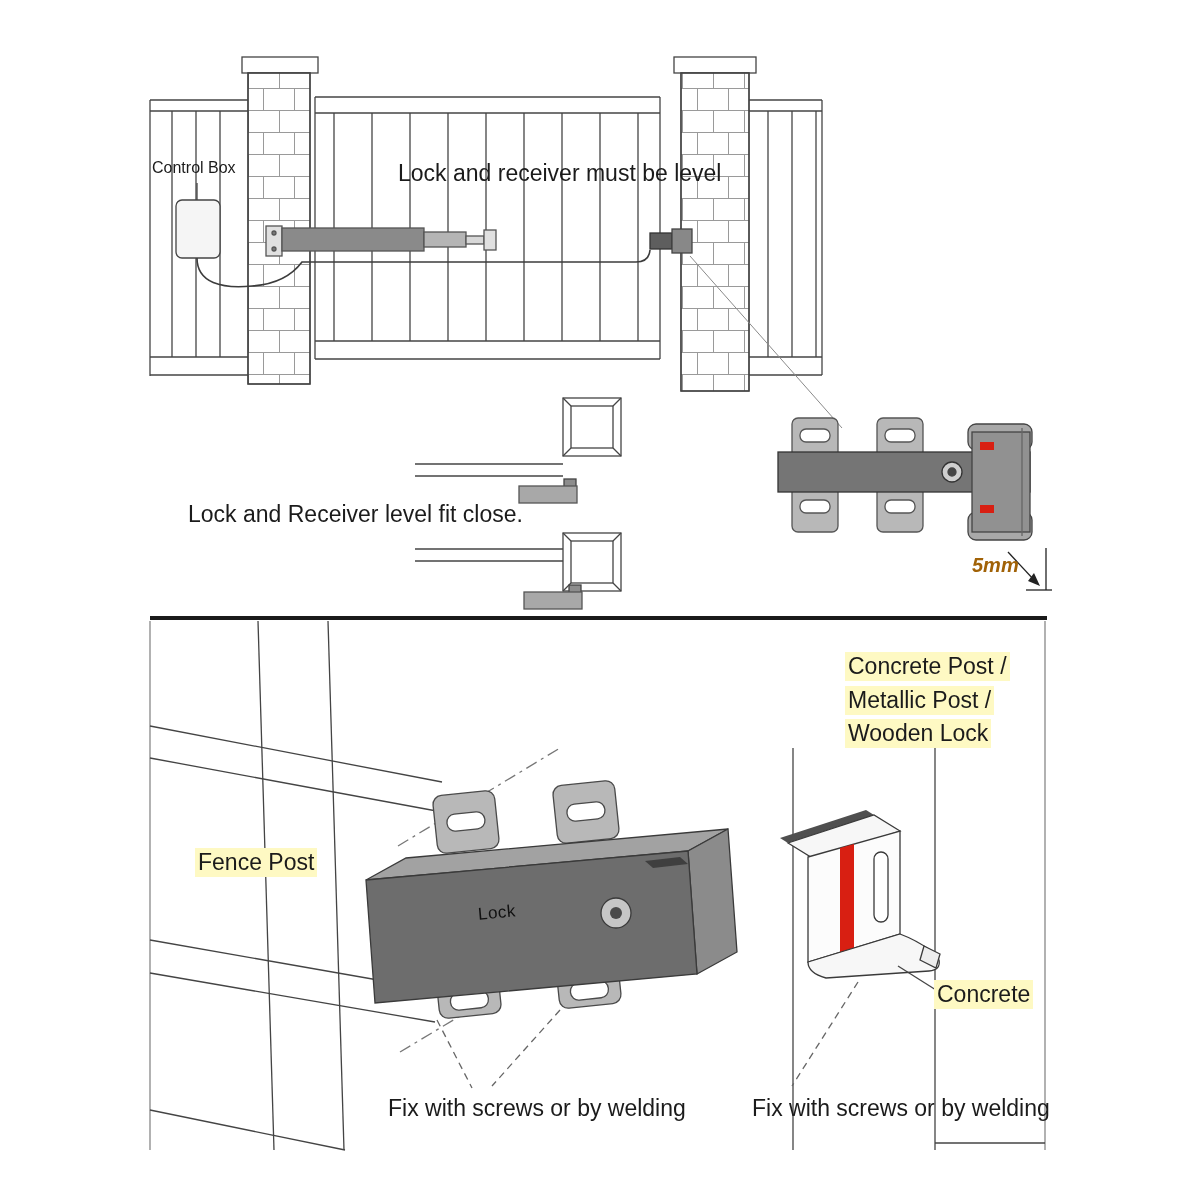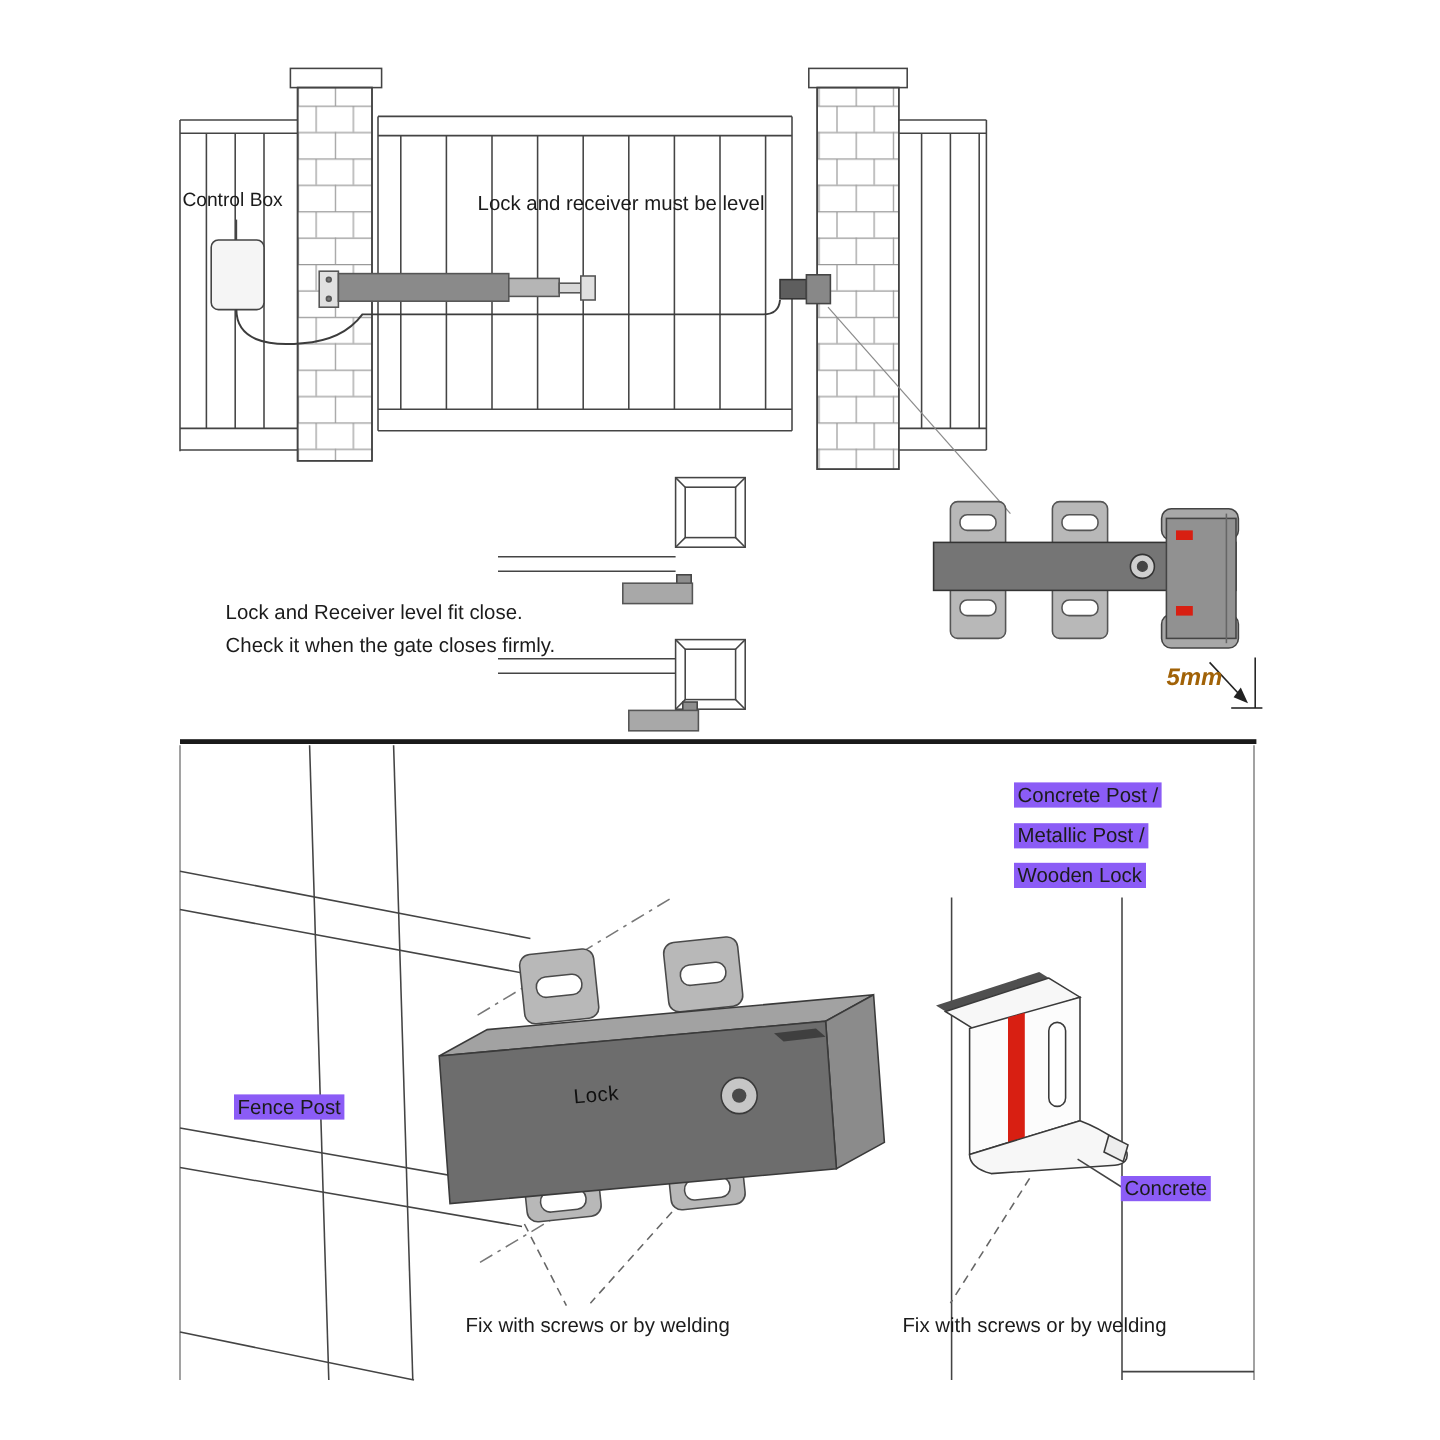--- a/index.html
+++ b/index.html
@@ -1,23 +1,23 @@
 <!DOCTYPE html>
 <html><head>
 <meta charset="utf-8">
 <style>
   html,body{margin:0;padding:0;background:#fff;}
   .canvas{
     position:relative;width:1100px;height:1200px;background:#ffffff;overflow:hidden;
     font-family:"Liberation Sans","DejaVu Sans",sans-serif;color:#1b1b1b;
   }
   .art{position:absolute;left:0;top:0;}
-  .label{position:absolute;font-size:17px;line-height:1.25;white-space:nowrap;color:#1b1b1b;}
+  .label{position:absolute;font-size:23px;line-height:1.25;white-space:nowrap;color:#1b1b1b;}
   .label.small{font-size:16px;}
-  .label.mask{background:#8b5cf6;padding:0 3px;}
+  .label.mask{background:#fef9c3;padding:0 3px;}
   .label.dim{font-size:20px;font-weight:bold;font-style:italic;color:#a16207;}
   .label.on-lock{color:#101010;font-size:17px;letter-spacing:.5px;transform:rotate(-5deg);}
 </style>
 </head>
 <body>
 
 <div class="canvas">
 
 <svg class="art" width="1200" height="1200" viewBox="0 0 1200 1200">
   <defs>
@@ -241,25 +241,24 @@
 
     <line x1="858" y1="982" x2="792" y2="1086" stroke="#666" stroke-dasharray="7 5"></line>
   </g>
 </svg>
 
 <div class="label small" style="left:152px;top:158px;">Control Box</div>
 
 <div class="label" style="left:398px;top:159px;">Lock and receiver must be level</div>
 
 <div class="label" style="left:188px;top:500px;">Lock and Receiver level fit close.</div>
-<div class="label" style="left:188px;top:527px;">Check it when the gate closes firmly.</div>
 
 <div class="label dim" style="left:972px;top:553px;">5mm</div>
 
-<div class="label mask" style="left:195px;top:912px;">Fence Post</div>
+<div class="label mask" style="left:195px;top:848px;">Fence Post</div>
 
 <div class="label mask" style="left:845px;top:652px;">Concrete Post /</div>
 <div class="label mask" style="left:845px;top:686px;text-align:right;">Metallic Post /</div>
 <div class="label mask" style="left:845px;top:719px;">Wooden Lock</div>
 
 <div class="label on-lock" style="left:478px;top:902px;">Lock</div>
 
 <div class="label mask" style="left:934px;top:980px;">Concrete</div>
 
 <div class="label" style="left:388px;top:1094px;">Fix with screws or by welding</div>

